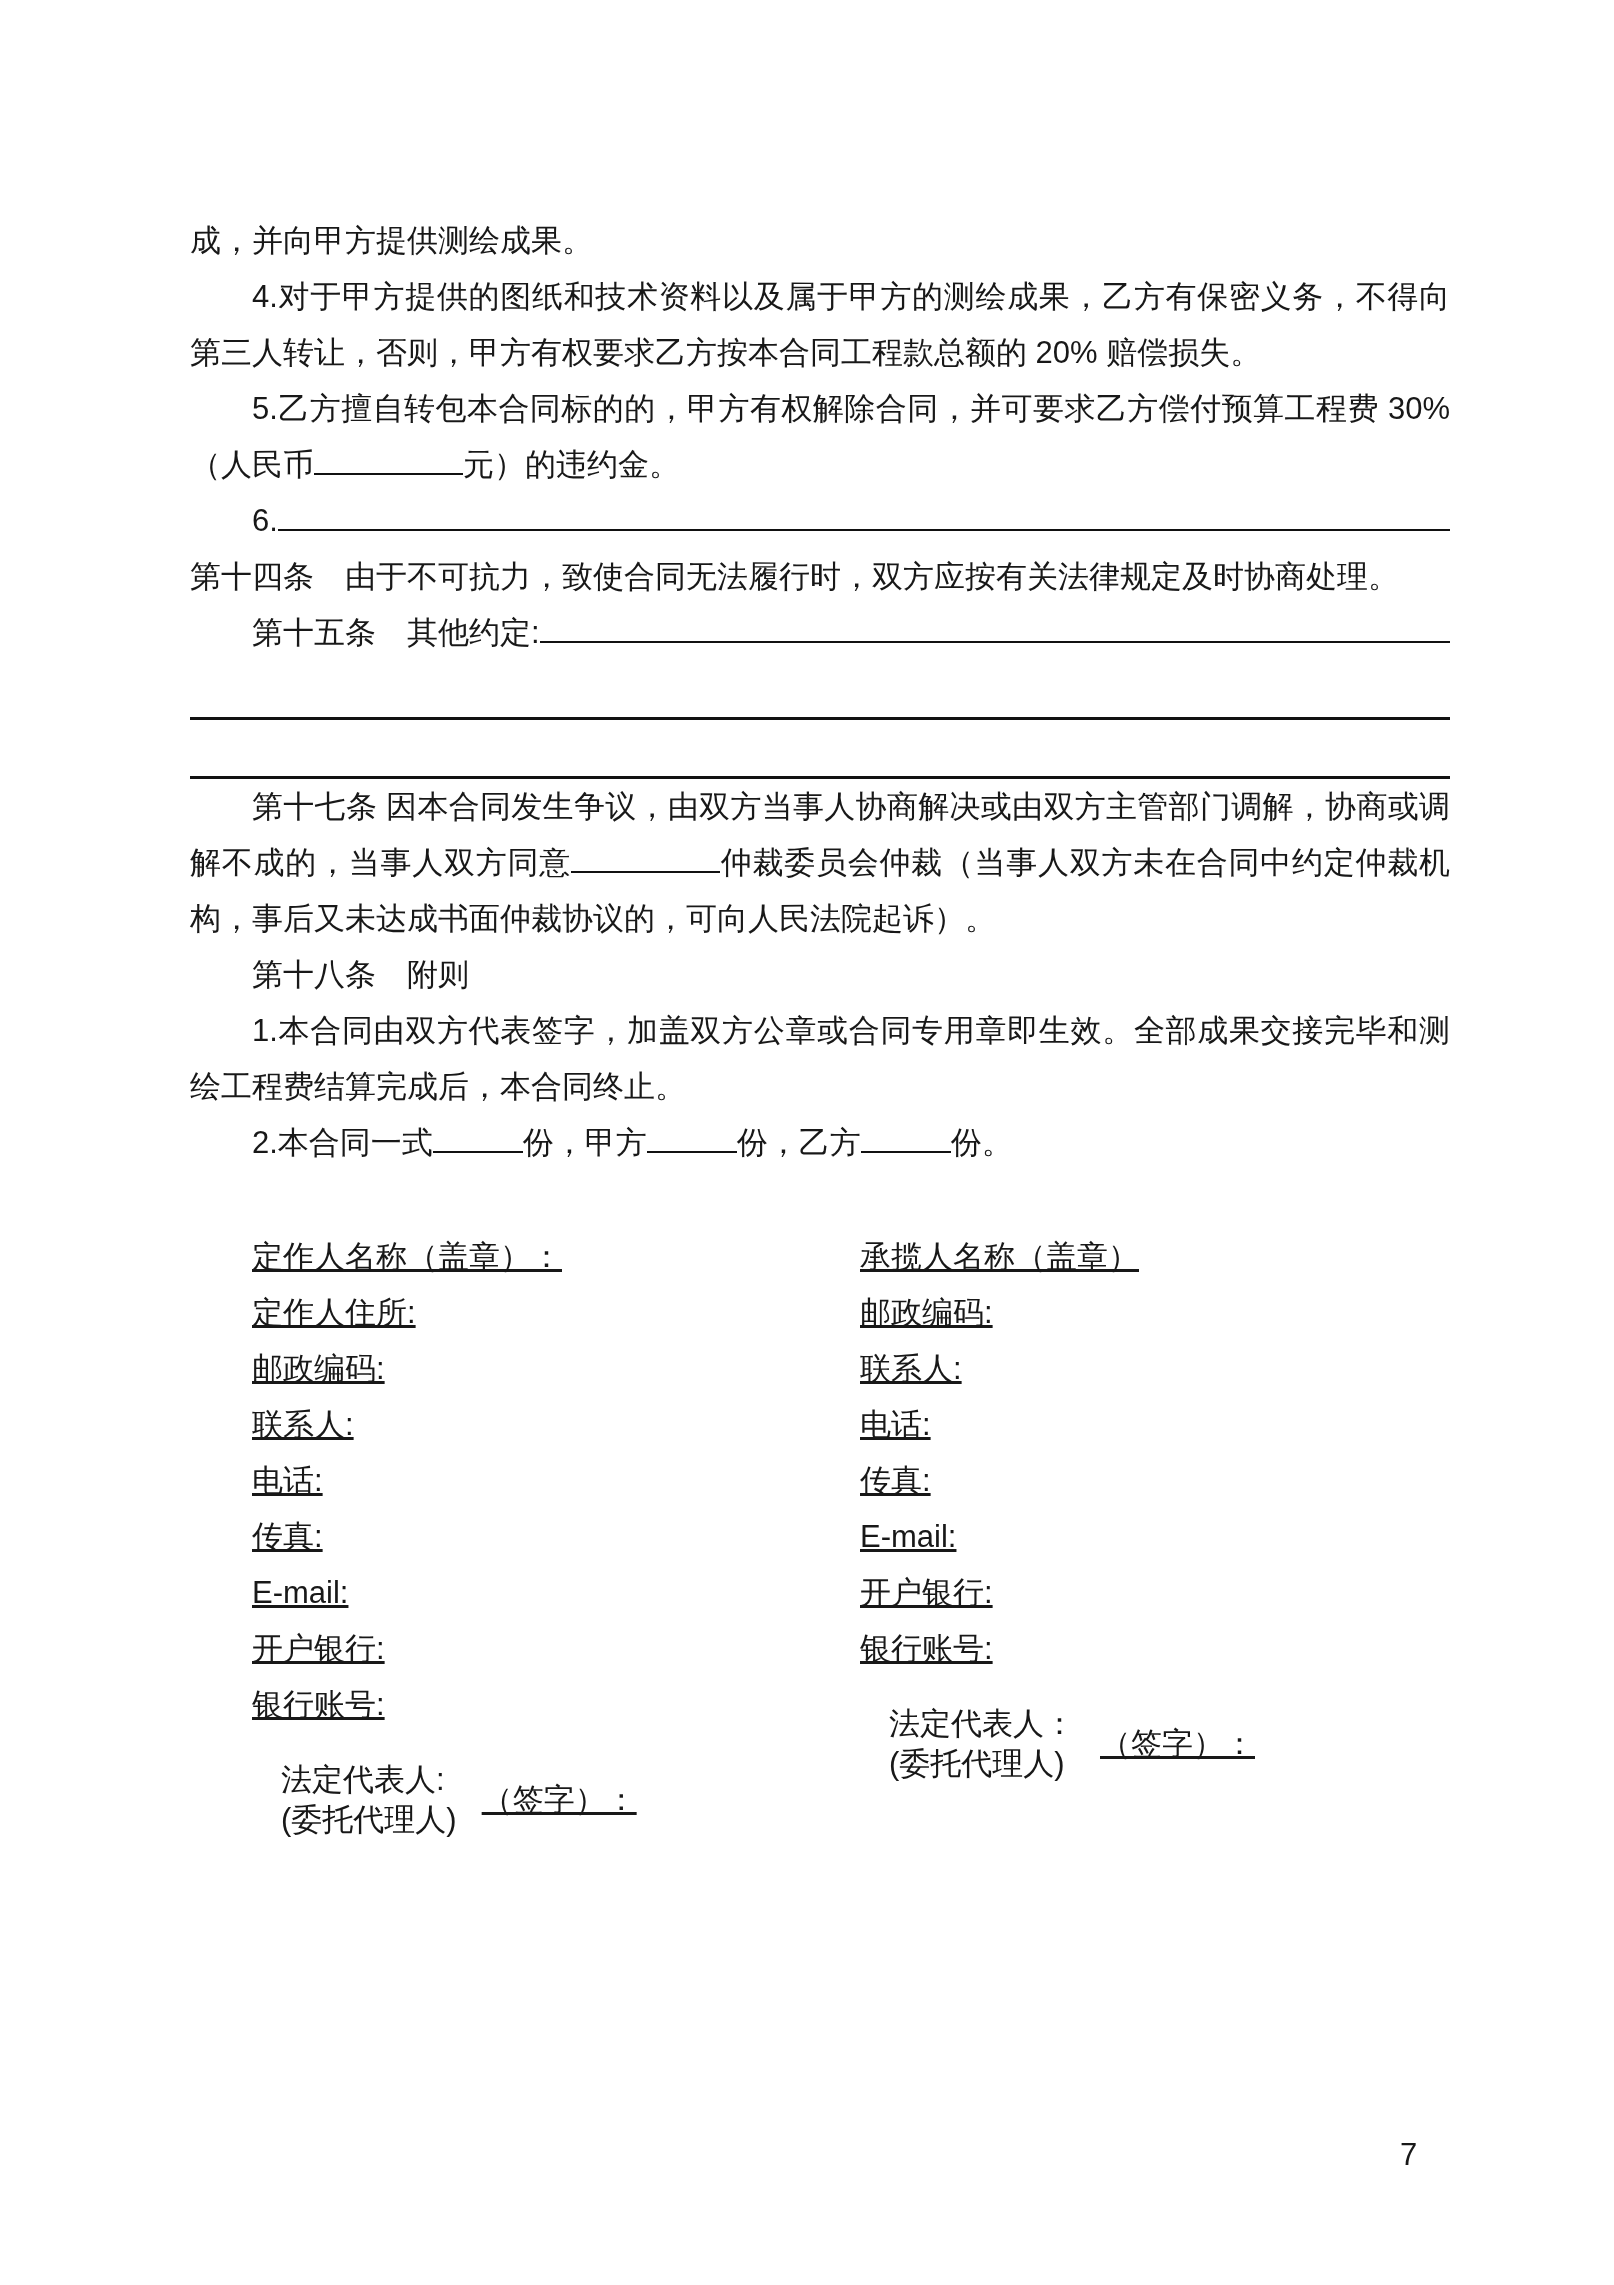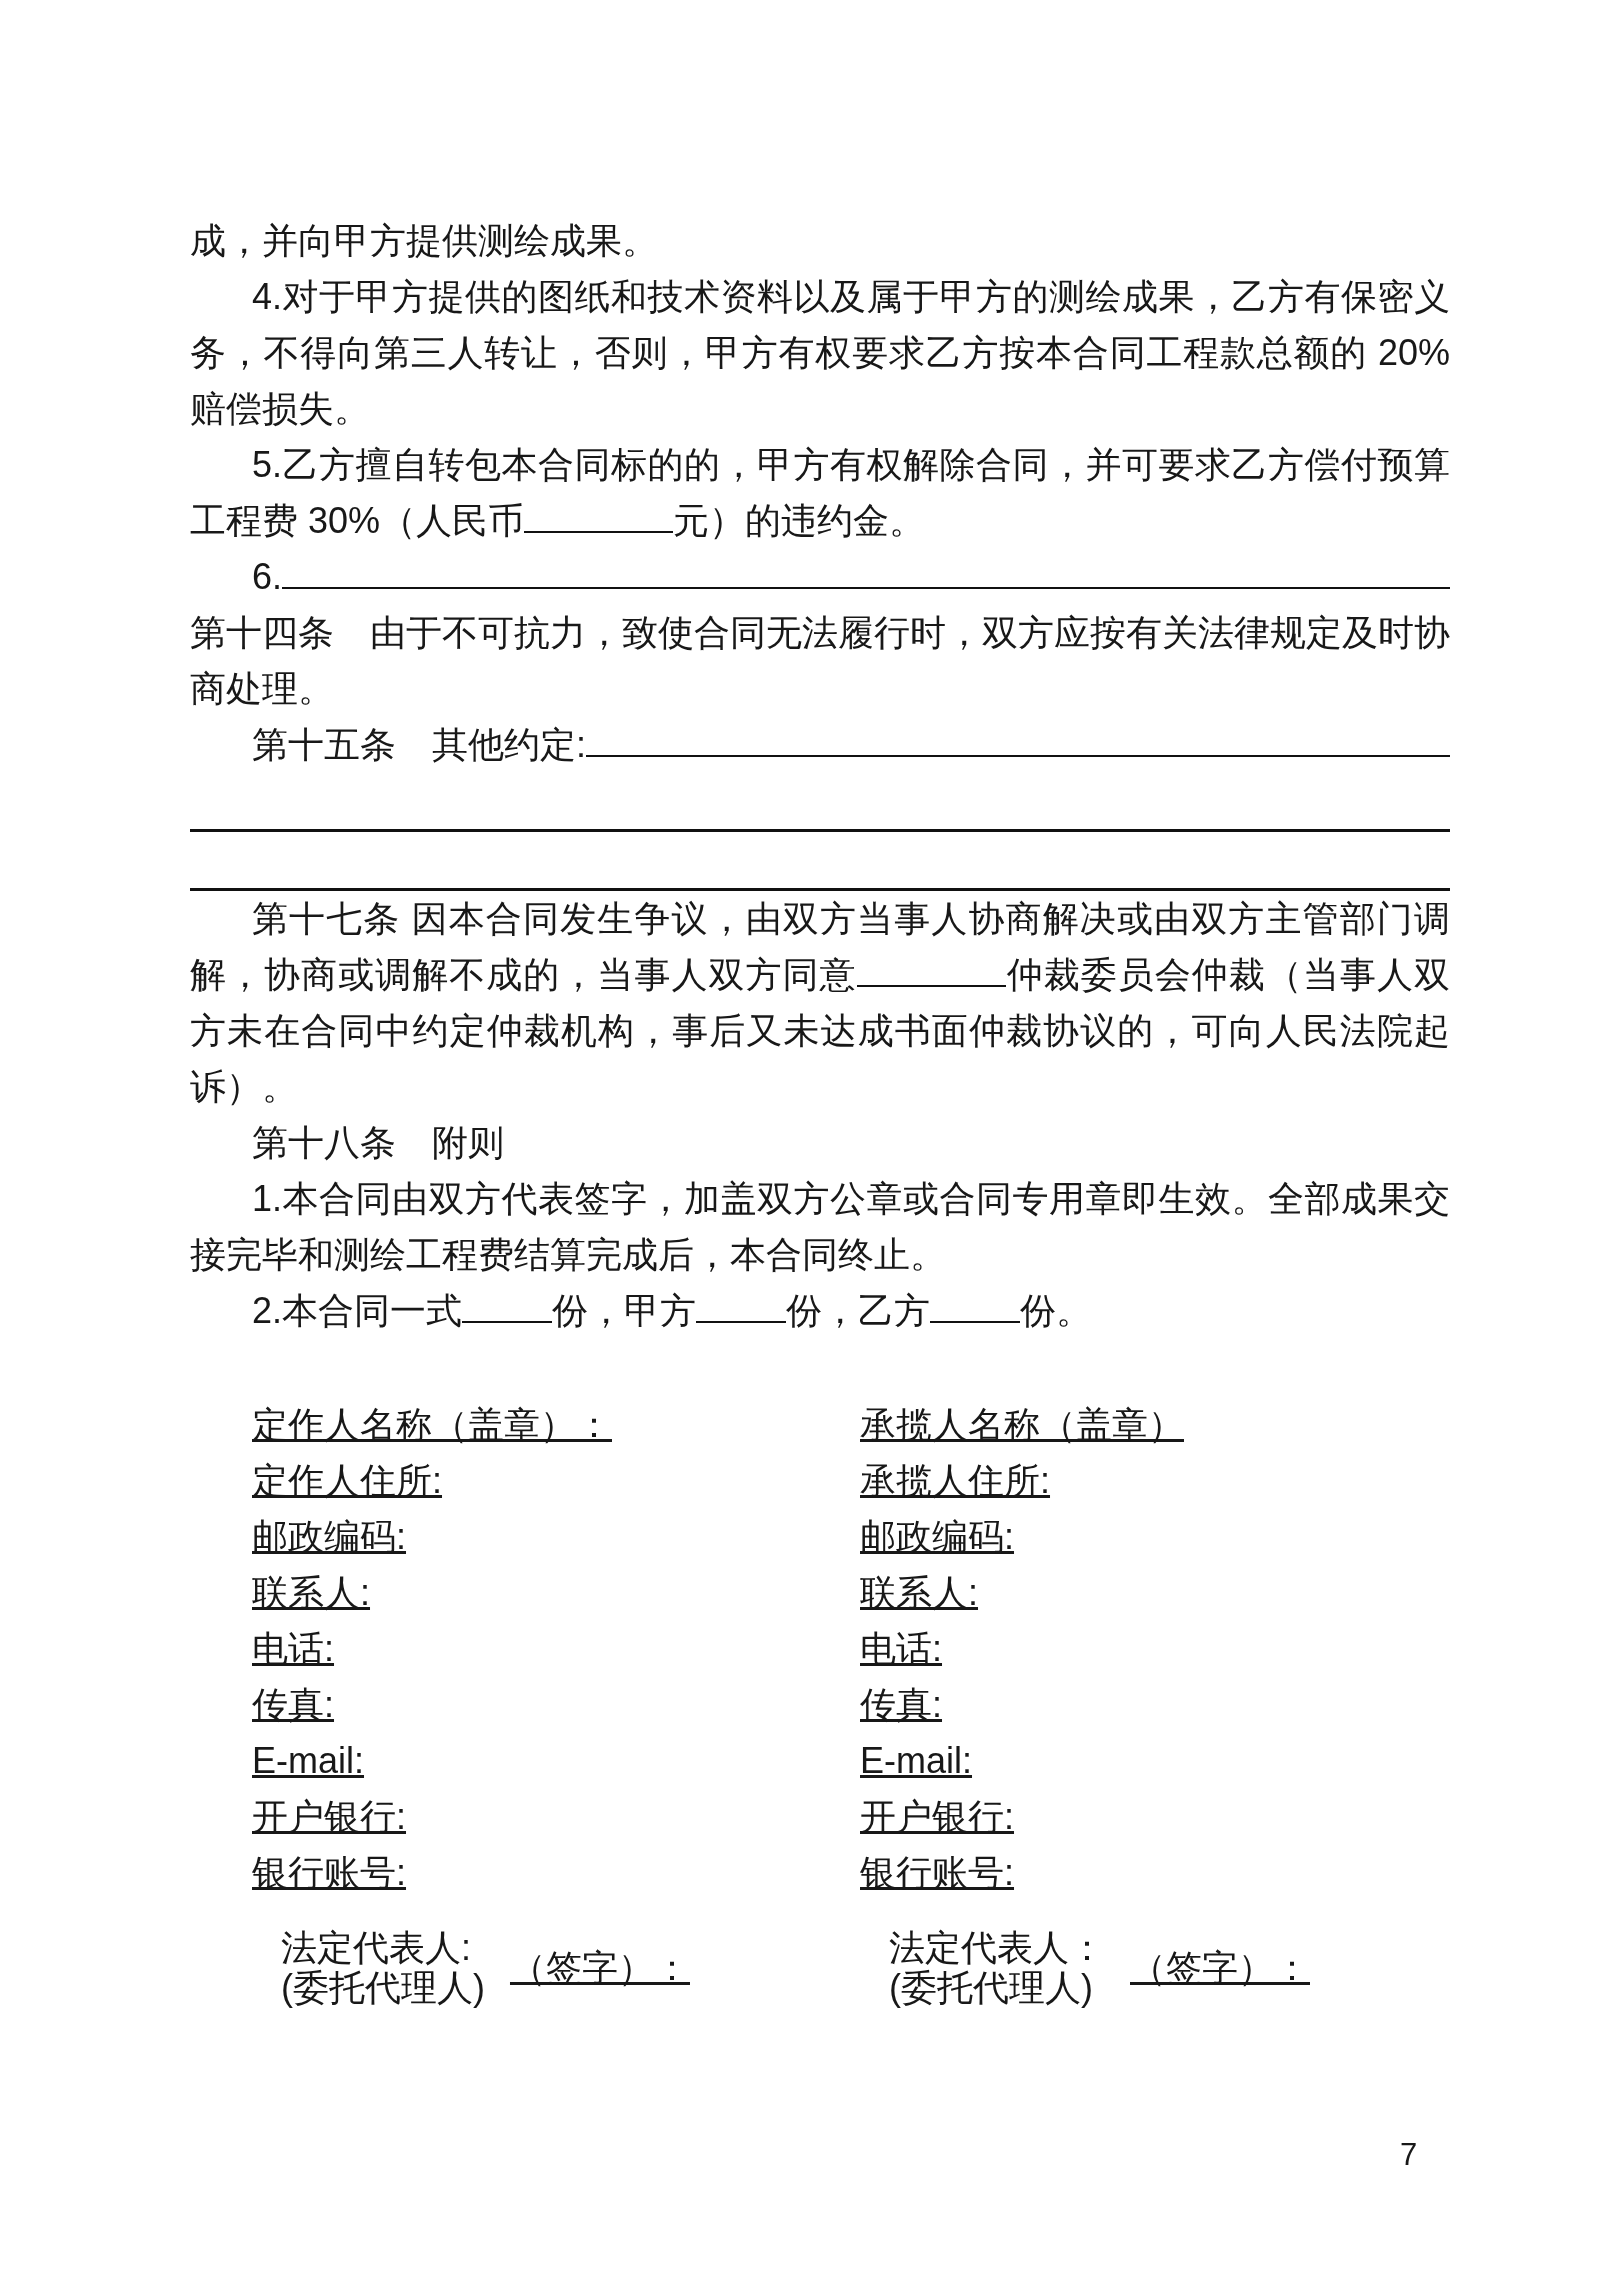--- a/index.html
+++ b/index.html
@@ -14,21 +14,21 @@
     background: #ffffff;
     font-family: "Liberation Sans", "DejaVu Sans", sans-serif;
     color: #181818;
     overflow: hidden;
   }
   .content {
     position: absolute;
     left: 190px;
     top: 213px;
     width: 1260px;
-    font-size: 36px;
+    font-size: 31px;
     line-height: 56px;
     text-align: justify;
   }
   .content p {
     margin: 0;
     padding: 0;
   }
   .ind {
     text-indent: 62px;
   }
@@ -149,21 +149,20 @@
           <div class="legal-stack">
             <div>法定代表人:</div>
             <div>(委托代理人)</div>
           </div>
           <div class="sign-label">（签字）：</div>
         </div>
       </div>
 
       <div class="sig-col">
         <div class="sig-row">承揽人名称（盖章）</div>
-        <div class="sig-row">承揽人住所:</div>
         <div class="sig-row">邮政编码:</div>
         <div class="sig-row">联系人:</div>
         <div class="sig-row">电话:</div>
         <div class="sig-row">传真:</div>
         <div class="sig-row">E-mail:</div>
         <div class="sig-row">开户银行:</div>
         <div class="sig-row">银行账号:</div>
         <div class="legal-row">
           <div class="legal-stack">
             <div>法定代表人：</div>

